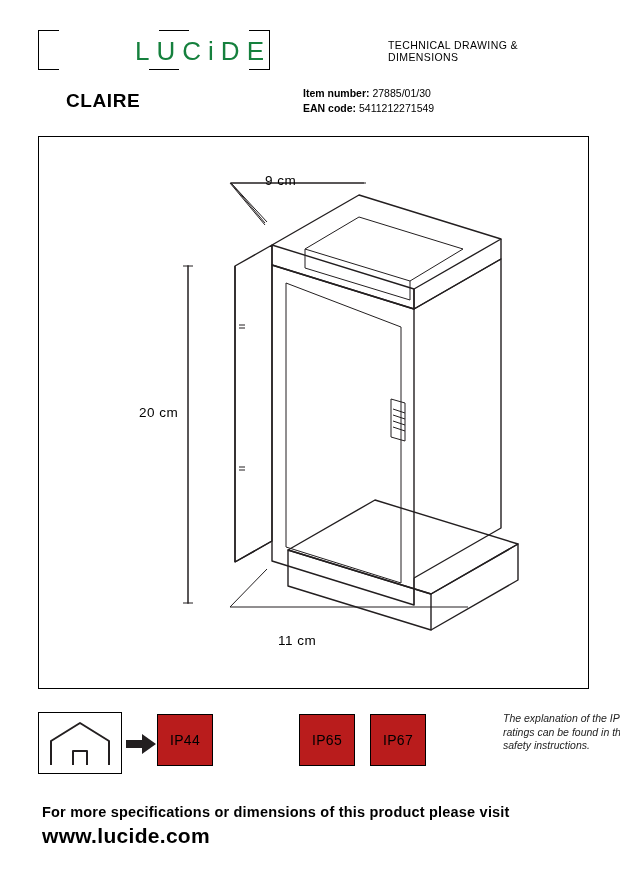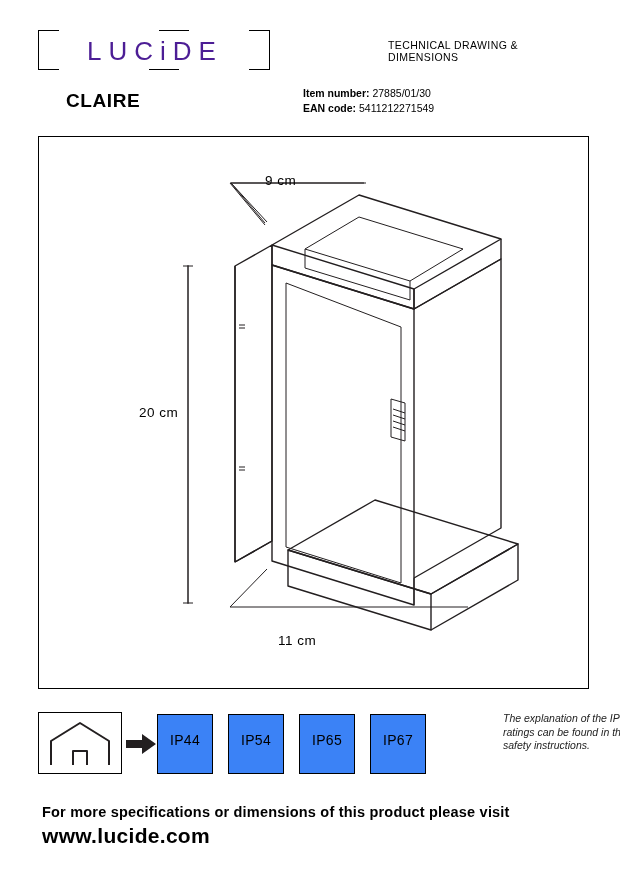--- a/index.html
+++ b/index.html
@@ -33,25 +33,25 @@
     border: 1.5px solid #000;
     box-sizing: border-box;
   }
   .logo-text {
     position: absolute;
     left: 0;
     top: 0;
     width: 232px;
     height: 40px;
     line-height: 40px;
-    text-align: center;
+    text-align: right;
     font-size: 26px;
     letter-spacing: 7px;
     font-family: "Liberation Sans", sans-serif;
-    color: #4c1d95;
+    color: #15803d;
   }
   
   .logo-mask-left {
     position: absolute;
     left: 20px;
     top: -3px;
     width: 100px;
     height: 7px;
     background: #fff;
   }
@@ -147,28 +147,28 @@
     border: 1.5px solid #000;
     box-sizing: border-box;
   }
   .house-svg { position: absolute; left: 6px; top: 8px; }
   .arrow-svg { position: absolute; left: 88px; top: 22px; }
 
   .ip-box {
     position: absolute;
     top: 2px;
     width: 56px;
-    height: 60px;
+    height: 52px;
     border: 1.5px solid #000;
     box-sizing: border-box;
     text-align: center;
     line-height: 50px;
     font-size: 14px;
     letter-spacing: 0.3px;
-    background: #3b82f6;
+    background: #b91c1c;
   }
   .ip-0 { left: 119px; }
   .ip-1 { left: 190px; }
   .ip-2 { left: 261px; }
   .ip-3 { left: 332px; }
 
   .ip-note {
     position: absolute;
     left: 420px;
     top: 0px;
@@ -309,21 +309,20 @@
     <svg class="house-svg" width="70" height="46" viewBox="0 0 70 46">
       <path d="M6 44 L6 20 L35 2 L64 20 L64 44" fill="none" stroke="#231f20" stroke-width="2" stroke-linejoin="round"></path>
       <path d="M28 44 L28 30 L42 30 L42 44" fill="none" stroke="#231f20" stroke-width="2" stroke-linejoin="round"></path>
     </svg>
   </div>
   <svg class="arrow-svg" width="30" height="20" viewBox="0 0 30 20">
     <path d="M0 6 L16 6 L16 0 L30 10 L16 20 L16 14 L0 14 Z" fill="#231f20"></path>
   </svg>
 
   <div class="ip-box ip-0">IP44</div>
-  <div class="ip-box ip-1">IP54</div>
   <div class="ip-box ip-2">IP65</div>
   <div class="ip-box ip-3">IP67</div>
 
   <div class="ip-note">The explanation of the IP ratings can be found in the safety instructions.</div>
 </div>
 
 <div class="footer-line1">For more specifications or dimensions of this product please visit</div>
 <div class="footer-line2">www.lucide.com</div>
 
 </body></html>

